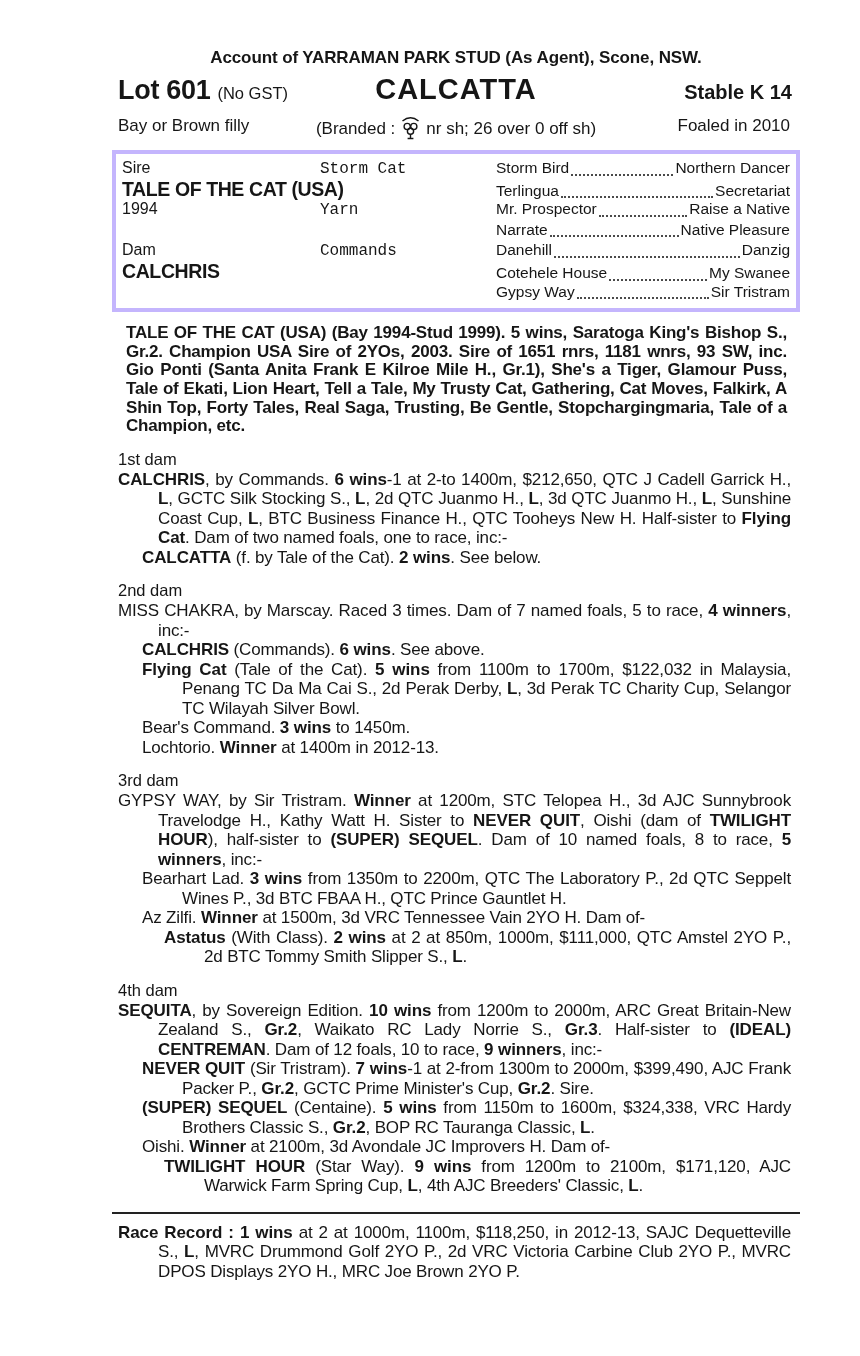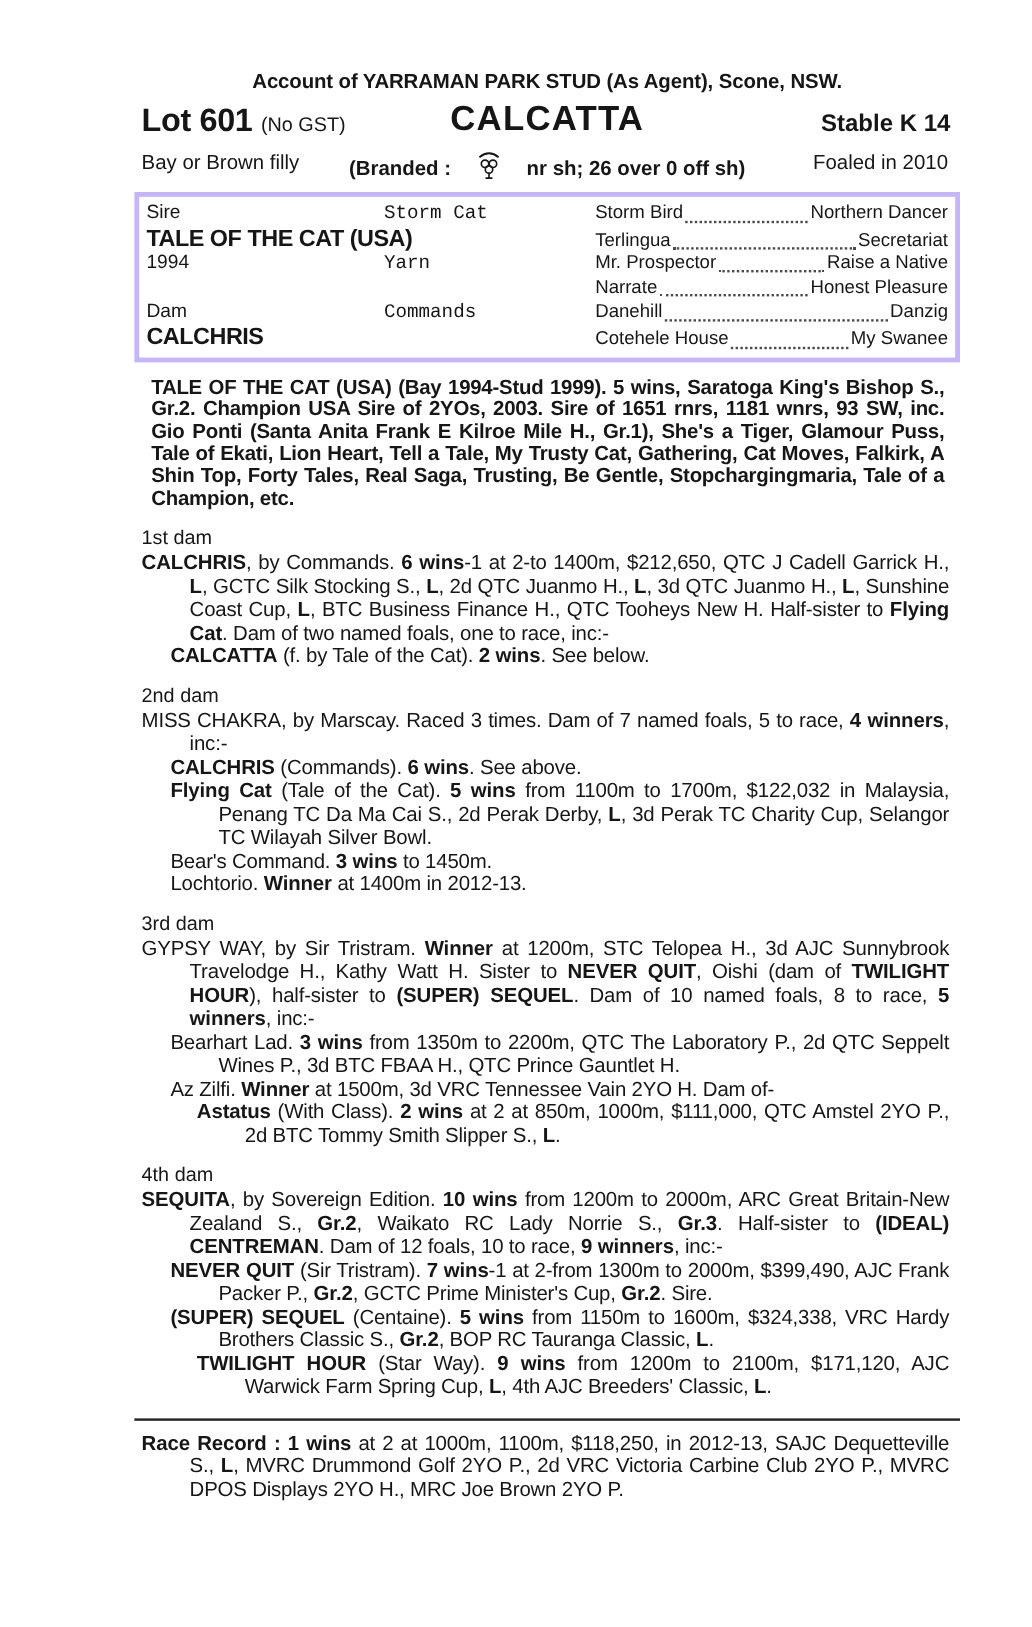--- a/index.html
+++ b/index.html
@@ -5,34 +5,34 @@
   html, body { margin: 0; padding: 0; background: #ffffff; }
   .sheet {
     position: relative;
     width: 860px;
     height: 1356px;
     background: #fff;
     font-family: "Liberation Sans", sans-serif;
     color: #161616;
     overflow: hidden;
   }
-  .content { position: absolute; left: 112px; top: 58px; width: 688px; }
+  .content { position: absolute; left: 112px; top: 48px; width: 688px; }
 
   
   .account { text-align: center; font-weight: bold; font-size: 17px; letter-spacing: -0.1px; }
   .lot-row { position: relative; display: flex; align-items: baseline; margin-top: 7px; height: 36px; padding: 0 8px 0 6px; }
   .lot-num { font-size: 27px; font-weight: bold; letter-spacing: -0.3px; }
   .gst { font-size: 16.5px; margin-left: 7px; }
   .horse-name {
     position: absolute; left: 0; right: 0; text-align: center;
     font-size: 29px; font-weight: bold; letter-spacing: 1px; top: -2px;
   }
   .stable { margin-left: auto; font-size: 20px; font-weight: bold; }
   .desc-row { position: relative; display: flex; justify-content: space-between; align-items: baseline; font-size: 17px; margin-top: 5px; height: 26px; padding: 0 10px 0 6px; }
-  .brand-group { position: absolute; left: 0; right: 0; top: 0; display: flex; justify-content: center; align-items: flex-end; gap: 21px; font-weight: bold; }
+  .brand-group { position: absolute; left: 0; right: 0; top: 0; display: flex; justify-content: center; align-items: center; gap: 5px; }
   .brand-group svg { display: block; transform: translateY(-1px); }
 
   
   .pbox { border: 4px solid #c4b5fd; margin-top: 8px; padding: 4px 6px 6px 6px; }
   .prow { display: flex; align-items: baseline; height: 20.6px; line-height: 20.6px; }
   .pc1 { width: 198px; font-size: 16px; flex: 0 0 auto; }
   .pc2 { width: 176px; font-size: 16px; flex: 0 0 auto; font-family: Liberation Mono, monospace; }
   .prow.bigrow .pc1 { width: 374px; font-size: 19.5px; font-weight: bold; letter-spacing: -0.4px; }
   .pc3 { flex: 1 1 auto; display: flex; align-items: flex-start; font-size: 15.5px; }
   .pc3 .nm { white-space: nowrap; }
@@ -110,38 +110,47 @@
             <span class="leader"></span>
             <span class="nm">Raise a Native</span>
           </div>
       </div>
       <div class="prow">
         <div class="pc1"></div>
         <div class="pc2"></div>
         <div class="pc3">
             <span class="nm">Narrate</span>
             <span class="leader"></span>
-            <span class="nm">Honest Pleasure</span>
+            <span class="nm">Native Pleasure</span>
           </div>
       </div>
       <div class="prow">
         <div class="pc1">Dam</div>
         <div class="pc2">Commands</div>
         <div class="pc3">
             <span class="nm">Danehill</span>
             <span class="leader"></span>
             <span class="nm">Danzig</span>
           </div>
       </div>
       <div class="prow bigrow">
         <div class="pc1">CALCHRIS</div>
         <div class="pc3">
             <span class="nm">Cotehele House</span>
             <span class="leader"></span>
             <span class="nm">My Swanee</span>
+          </div>
+      </div>
+      <div class="prow">
+        <div class="pc1"></div>
+        <div class="pc2"></div>
+        <div class="pc3">
+            <span class="nm">Gypsy Way</span>
+            <span class="leader"></span>
+            <span class="nm">Sir Tristram</span>
           </div>
       </div>
     </div>
 
     <p class="blurb">TALE OF THE CAT (USA) (Bay 1994-Stud 1999). 5 wins, Saratoga King's Bishop S., Gr.2. Champion USA Sire of 2YOs, 2003. Sire of 1651 rnrs, 1181 wnrs, 93 SW, inc. Gio Ponti (Santa Anita Frank E Kilroe Mile H., Gr.1), She's a Tiger, Glamour Puss, Tale of Ekati, Lion Heart, Tell a Tale, My Trusty Cat, Gathering, Cat Moves, Falkirk, A Shin Top, Forty Tales, Real Saga, Trusting, Be Gentle, Stopchargingmaria, Tale of a Champion, etc.</p>
 
     <section>
       <h3 class="sec-head text-col">1st dam</h3>
       <div class="text-col">
           <p class="para i-dam"><b>CALCHRIS</b>, by Commands. <b>6 wins</b>-1 at 2-to 1400m, $212,650, QTC J Cadell Garrick H., <b>L</b>, GCTC Silk Stocking S., <b>L</b>, 2d QTC Juanmo H., <b>L</b>, 3d QTC Juanmo H., <b>L</b>, Sunshine Coast Cup, <b>L</b>, BTC Business Finance H., QTC Tooheys New H. Half-sister to <b>Flying Cat</b>. Dam of two named foals, one to race, inc:-</p>
@@ -169,20 +178,21 @@
           <p class="para i-p2"><b>Astatus</b> (With Class). <b>2 wins</b> at 2 at 850m, 1000m, $111,000, QTC Amstel 2YO P., 2d BTC Tommy Smith Slipper S., <b>L</b>.</p>
         </div>
     </section>
 
     <section>
       <h3 class="sec-head text-col">4th dam</h3>
       <div class="text-col">
           <p class="para i-dam"><b>SEQUITA</b>, by Sovereign Edition. <b>10 wins</b> from 1200m to 2000m, ARC Great Britain-New Zealand S., <b>Gr.2</b>, Waikato RC Lady Norrie S., <b>Gr.3</b>. Half-sister to <b>(IDEAL) CENTREMAN</b>. Dam of 12 foals, 10 to race, <b>9 winners</b>, inc:-</p>
           <p class="para i-p1"><b>NEVER QUIT</b> (Sir Tristram). <b>7 wins</b>-1 at 2-from 1300m to 2000m, $399,490, AJC Frank Packer P., <b>Gr.2</b>, GCTC Prime Minister's Cup, <b>Gr.2</b>. Sire.</p>
           <p class="para i-p1"><b>(SUPER) SEQUEL</b> (Centaine). <b>5 wins</b> from 1150m to 1600m, $324,338, VRC Hardy Brothers Classic S., <b>Gr.2</b>, BOP RC Tauranga Classic, <b>L</b>.</p>
+          <p class="para i-p1">Oishi. <b>Winner</b> at 2100m, 3d Avondale JC Improvers H. Dam of-</p>
           <p class="para i-p2"><b>TWILIGHT HOUR</b> (Star Way). <b>9 wins</b> from 1200m to 2100m, $171,120, AJC Warwick Farm Spring Cup, <b>L</b>, 4th AJC Breeders' Classic, <b>L</b>.</p>
         </div>
     </section>
 
     <div class="race-block text-col">
         <p class="para i-dam"><b>Race Record : 1 wins</b> at 2 at 1000m, 1100m, $118,250, in 2012-13, SAJC Dequetteville S., <b>L</b>, MVRC Drummond Golf 2YO P., 2d VRC Victoria Carbine Club 2YO P., MVRC DPOS Displays 2YO H., MRC Joe Brown 2YO P.</p>
       </div>
 
   </div>
 </div>

